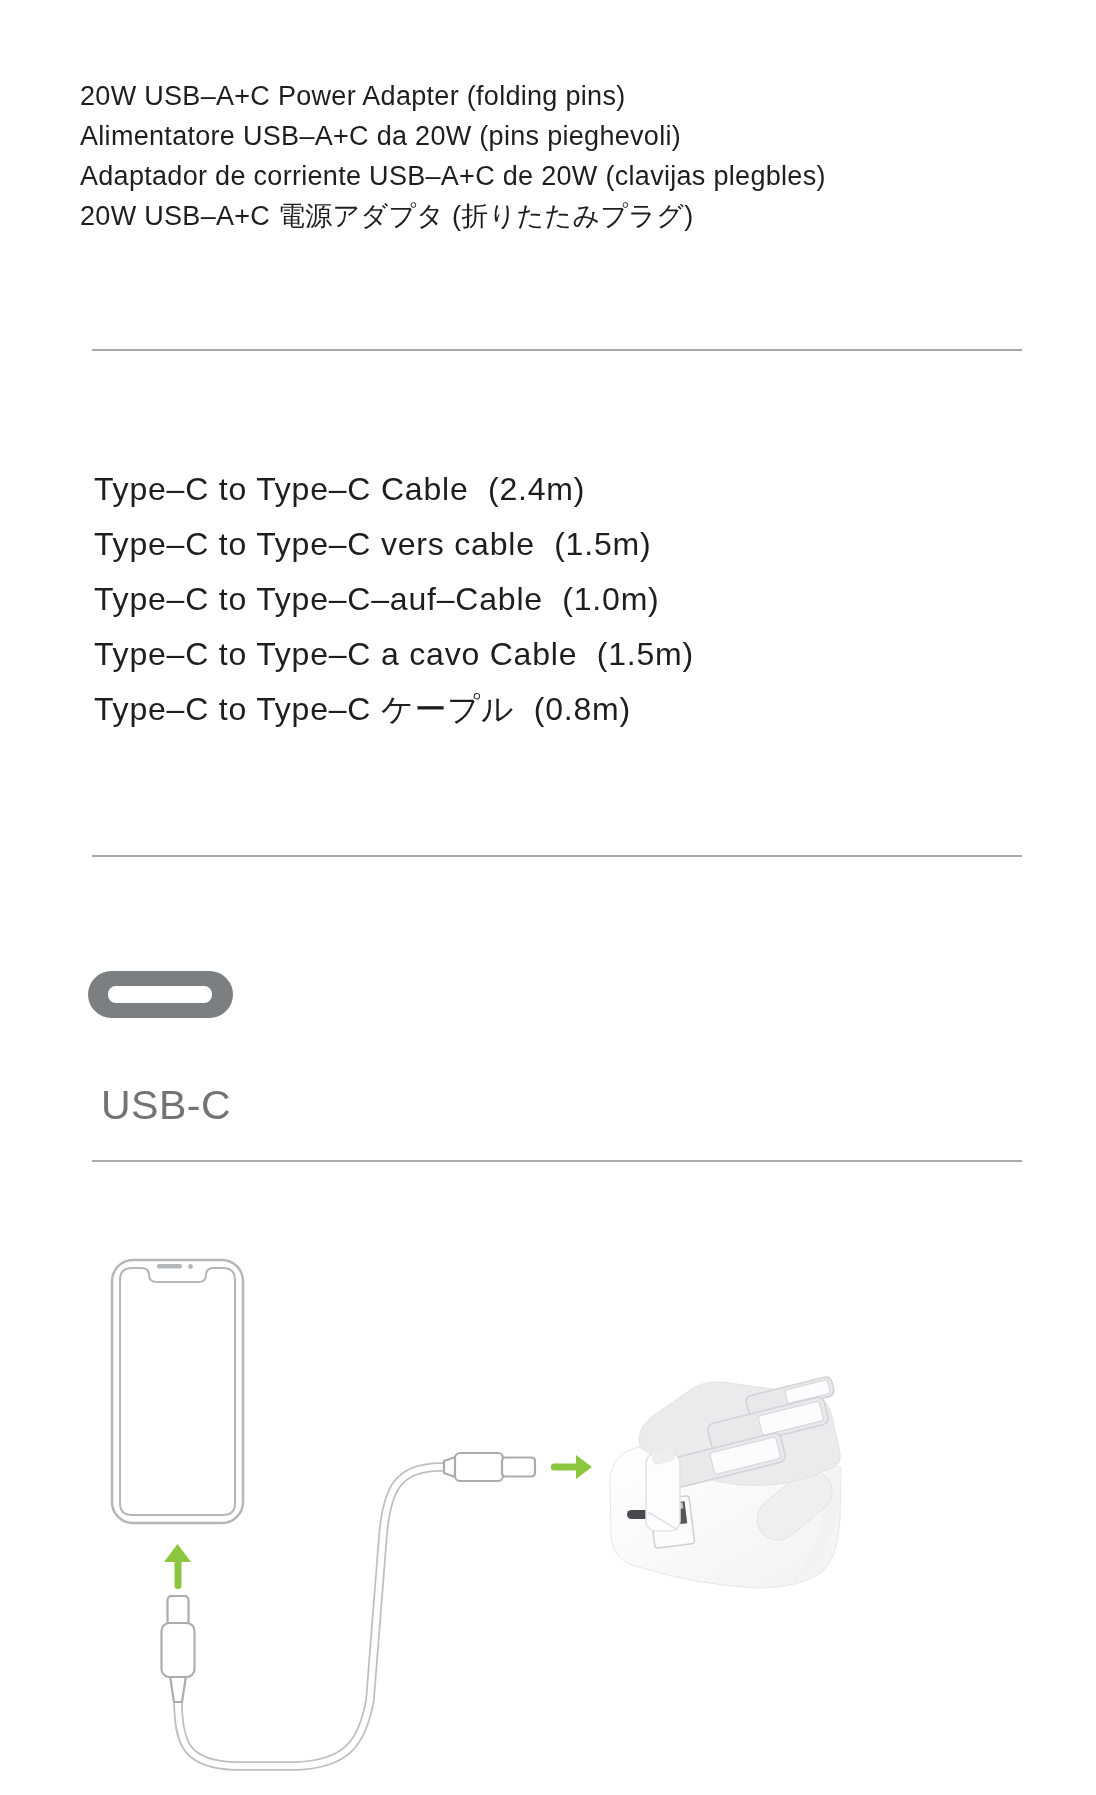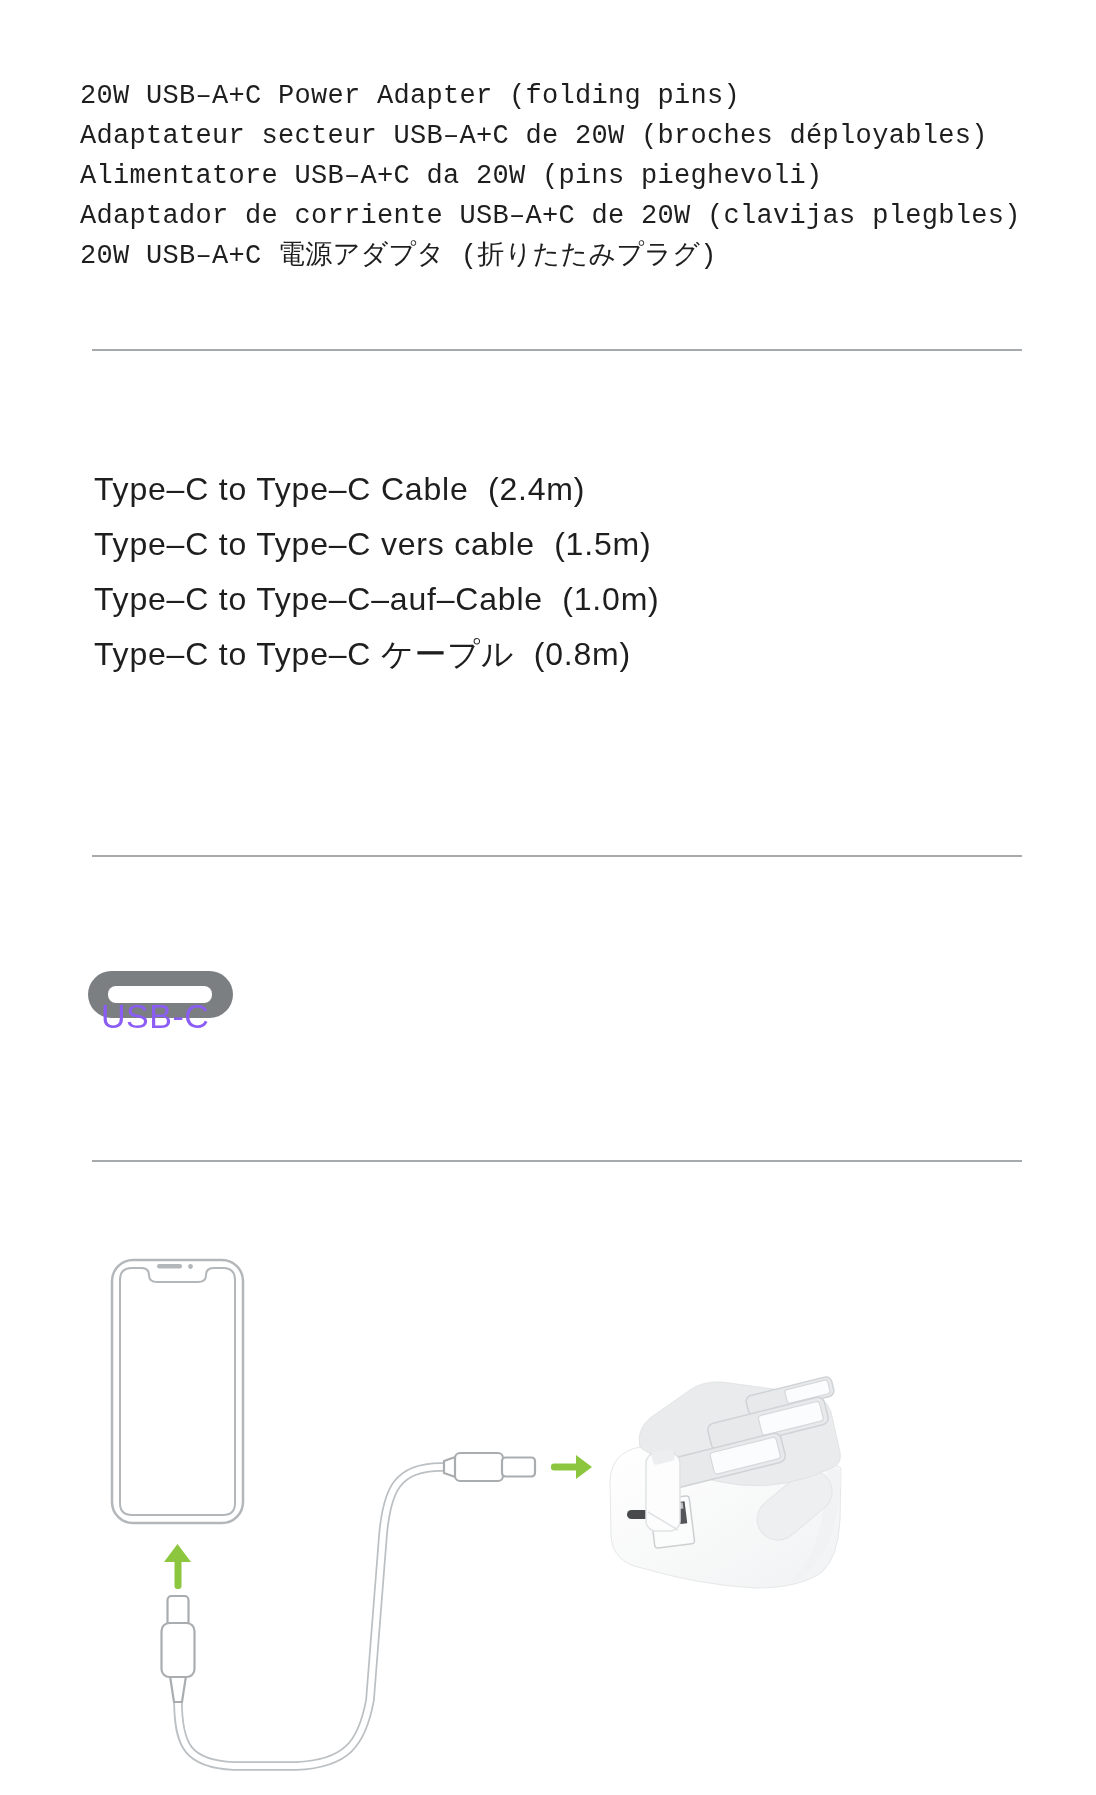--- a/index.html
+++ b/index.html
@@ -1,48 +1,48 @@
 <!DOCTYPE html>
 <html><head>
 <meta charset="utf-8">
 <style>
   html,body{margin:0;padding:0;background:#fff;}
   .page{
     position:relative;width:1096px;height:1795px;background:#ffffff;overflow:hidden;
     font-family:"Liberation Sans","DejaVu Sans",sans-serif;color:#1f1f1f;
   }
-  .header{position:absolute;left:80px;top:76px;font-size:27px;line-height:40px;letter-spacing:.3px;color:#1e1e1e;font-family:Liberation Mono, monospace;}
+  .header{position:absolute;left:80px;top:76px;font-size:27px;line-height:40px;letter-spacing:.3px;color:#1e1e1e;}
   .cables{position:absolute;left:94px;top:462px;font-size:32px;line-height:55px;letter-spacing:.8px;color:#1e1e1e;}
   .cables .line{white-space:pre;}
   .divider{position:absolute;left:92px;width:930px;height:2px;background:#a6aaad;}
   .d1{top:349px}.d2{top:855px}.d3{top:1160px}
   .usbc-pill{position:absolute;left:88px;top:971px;width:145px;height:47px;background:#7c7f82;border-radius:24px;}
   .usbc-slot{position:absolute;left:20px;top:15px;width:104px;height:17px;background:#ffffff;border-radius:8px;}
-  .usbc-label{position:absolute;left:101px;top:997px;font-size:34px;letter-spacing:.5px;color:#8b5cf6;}
+  .usbc-label{position:absolute;left:101px;top:1082px;font-size:41px;letter-spacing:.5px;color:#737373;}
   .diagram{position:absolute;left:0;top:1200px;}
 </style>
 </head>
 <body>
 
 <div class="page">
 
   <div class="header">
     <div>20W USB–A+C Power Adapter (folding pins)</div>
-    <div>Adaptateur secteur USB–A+C de 20W (broches déployables)</div>
     <div>Alimentatore USB–A+C da 20W (pins pieghevoli)</div>
     <div>Adaptador de corriente USB–A+C de 20W (clavijas plegbles)</div>
     <div>20W USB–A+C 電源アダプタ (折りたたみプラグ)</div>
   </div>
 
   <div class="divider d1"></div>
 
   <div class="cables">
     <div class="line">Type–C to Type–C Cable  (2.4m)</div>
     <div class="line">Type–C to Type–C vers cable  (1.5m)</div>
     <div class="line">Type–C to Type–C–auf–Cable  (1.0m)</div>
+    <div class="line">Type–C to Type–C a cavo Cable  (1.5m)</div>
     <div class="line">Type–C to Type–C ケープル  (0.8m)</div>
   </div>
 
   <div class="divider d2"></div>
 
   <div class="usbc-pill">
     <div class="usbc-slot"></div>
   </div>
   <div class="usbc-label">USB-C</div>
 

